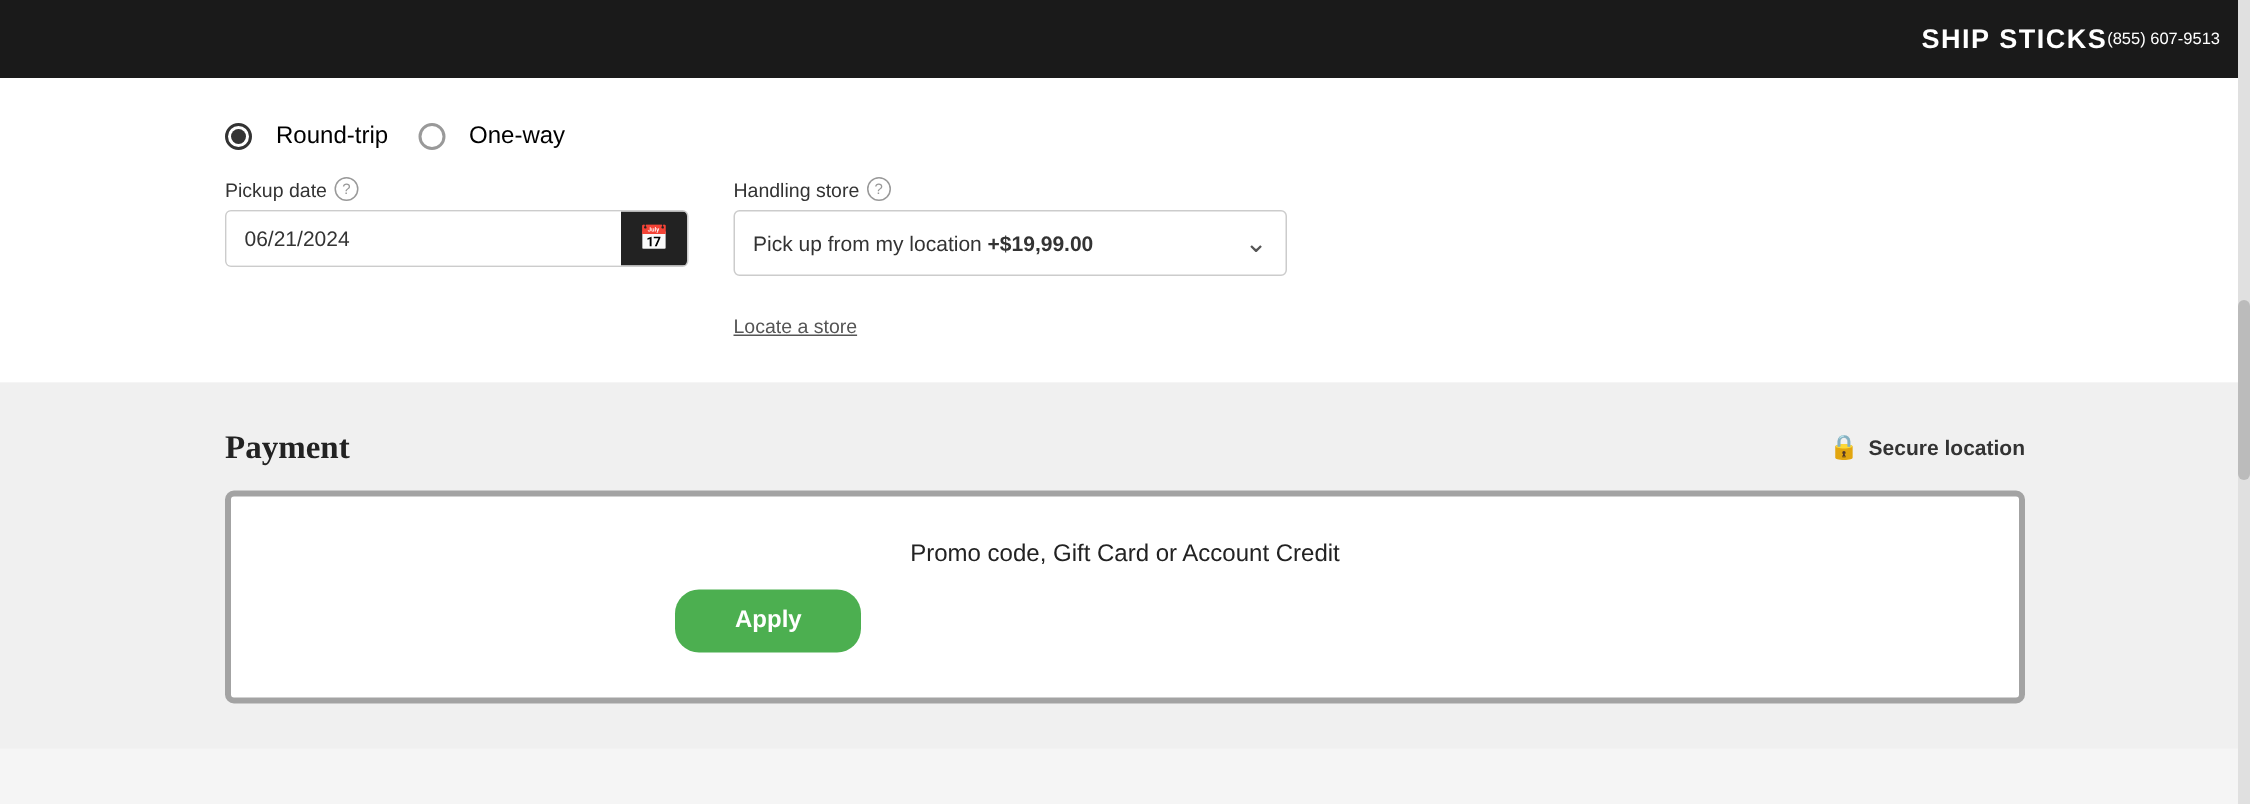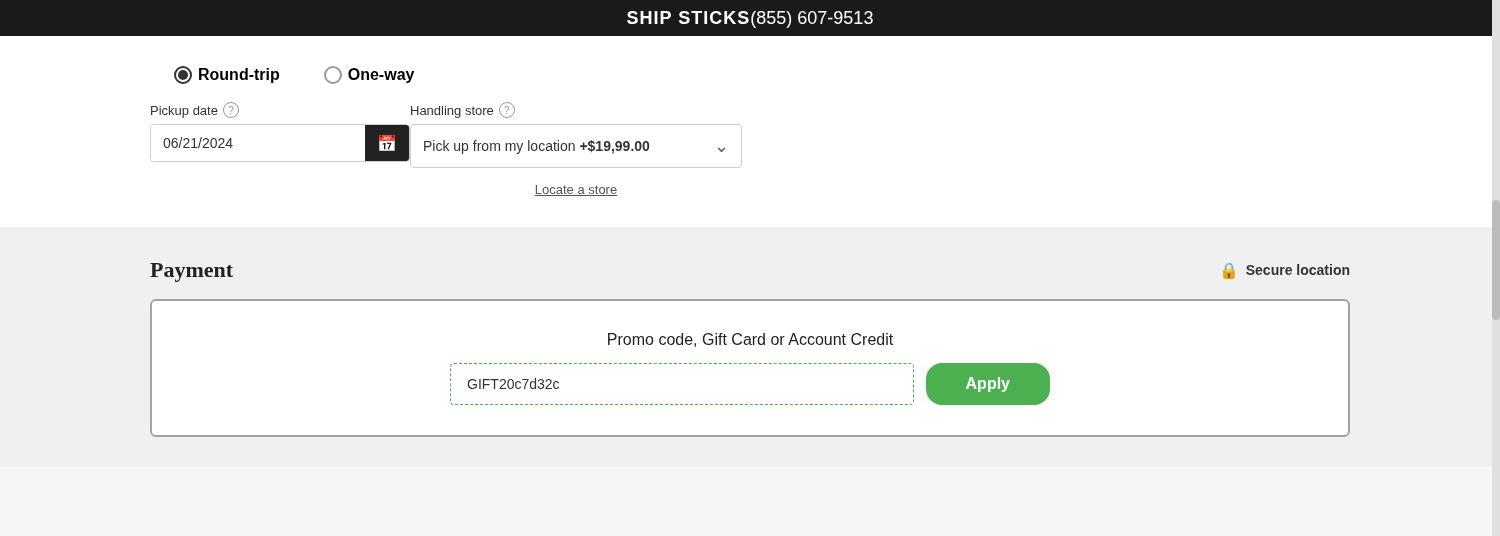--- a/index.html
+++ b/index.html
@@ -6,58 +6,57 @@
     body {
       font-family: Arial, sans-serif;
       background: #f5f5f5;
       min-height: 536px;
       overflow-x: hidden;
     }
 
     
     .top-bar {
       background: #1a1a1a;
-      height: 36px;
-      display: flex;
-      align-items: center;
-      justify-content: center;
+      height: 52px;
+      display: flex;
+      align-items: center;
+      justify-content: flex-end;
       padding: 0 20px;
     }
     .top-bar-logo {
       color: white;
       font-size: 18px;
       font-weight: bold;
       letter-spacing: 1px;
     }
     .top-bar-phone {
       color: white;
-      font-size: 18px;
+      font-size: 11px;
     }
 
     
     .main-content {
       background: #fff;
       padding: 30px 150px 30px 150px;
     }
 
     
     .trip-type {
       display: flex;
       align-items: center;
       gap: 20px;
       margin-bottom: 18px;
     }
     .trip-option {
       display: flex;
       align-items: center;
-      gap: 6px;
-      font-size: 16px;
-      font-weight: bold;
-      cursor: pointer;
-      margin-left: 24px;
+      gap: 16px;
+      font-size: 16px;
+      font-weight: normal;
+      cursor: pointer;
     }
     .radio-outer {
       width: 18px;
       height: 18px;
       border-radius: 50%;
       border: 2px solid #333;
       display: flex;
       align-items: center;
       justify-content: center;
     }
@@ -70,20 +69,21 @@
     .radio-empty {
       width: 18px;
       height: 18px;
       border-radius: 50%;
       border: 2px solid #999;
     }
 
     
     .form-row {
       display: flex;
+      gap: 30px;
       align-items: flex-start;
     }
     .form-group {
       display: flex;
       flex-direction: column;
       gap: 6px;
     }
     .form-label {
       font-size: 13px;
       color: #333;
@@ -103,21 +103,21 @@
       color: #999;
       cursor: pointer;
     }
 
     
     .date-input-wrap {
       display: flex;
       border: 1px solid #ccc;
       border-radius: 4px;
       overflow: hidden;
-      width: 260px;
+      width: 309px;
     }
     .date-input {
       flex: 1;
       padding: 10px 12px;
       border: none;
       font-size: 14px;
       outline: none;
       color: #333;
     }
     .calendar-btn {
@@ -132,21 +132,21 @@
     .calendar-icon {
       color: white;
       font-size: 16px;
     }
 
     
     .handling-select-wrap {
       display: flex;
       border: 1px solid #ccc;
       border-radius: 4px;
-      width: 332px;
+      width: 369px;
       align-items: center;
       padding: 10px 12px;
       cursor: pointer;
       background: white;
       justify-content: space-between;
     }
     .handling-select-text {
       font-size: 14px;
       color: #333;
     }
@@ -154,22 +154,22 @@
       font-weight: bold;
     }
     .chevron-down {
       font-size: 18px;
       color: #555;
     }
 
     
     .locate-store-row {
       display: flex;
-      justify-content: center;
-      margin-top: 8px;
+      justify-content: flex-start;
+      margin-top: 20px;
     }
     .locate-store-link {
       font-size: 13px;
       color: #555;
       text-decoration: underline;
       cursor: pointer;
     }
 
     
     .payment-section {
@@ -198,21 +198,21 @@
       font-weight: bold;
     }
     .lock-icon {
       font-size: 16px;
       color: #4caf50;
     }
 
     
     .payment-card {
       background: white;
-      border: 2px solid #a3a3a3;
+      border: 4px solid #a3a3a3;
       border-radius: 6px;
       padding: 30px 40px;
     }
     .promo-section {
       display: flex;
       flex-direction: column;
       align-items: center;
       gap: 14px;
     }
     .promo-label {
@@ -332,21 +332,20 @@
     <div class="secure-checkout">
       <span class="lock-icon">🔒</span>
       <span>Secure location</span>
     </div>
   </div>
 
   <div class="payment-card">
     <div class="promo-section">
       <span class="promo-label">Promo code, Gift Card or Account Credit</span>
       <div class="promo-row">
-        <input type="text" class="promo-input" value="GIFT20c7d32c" style="">
         <button class="apply-btn">Apply</button>
       </div>
     </div>
   </div>
 
 </div>
 
 <div class="scrollbar">
   <div class="scrollbar-thumb"></div>
 </div>

